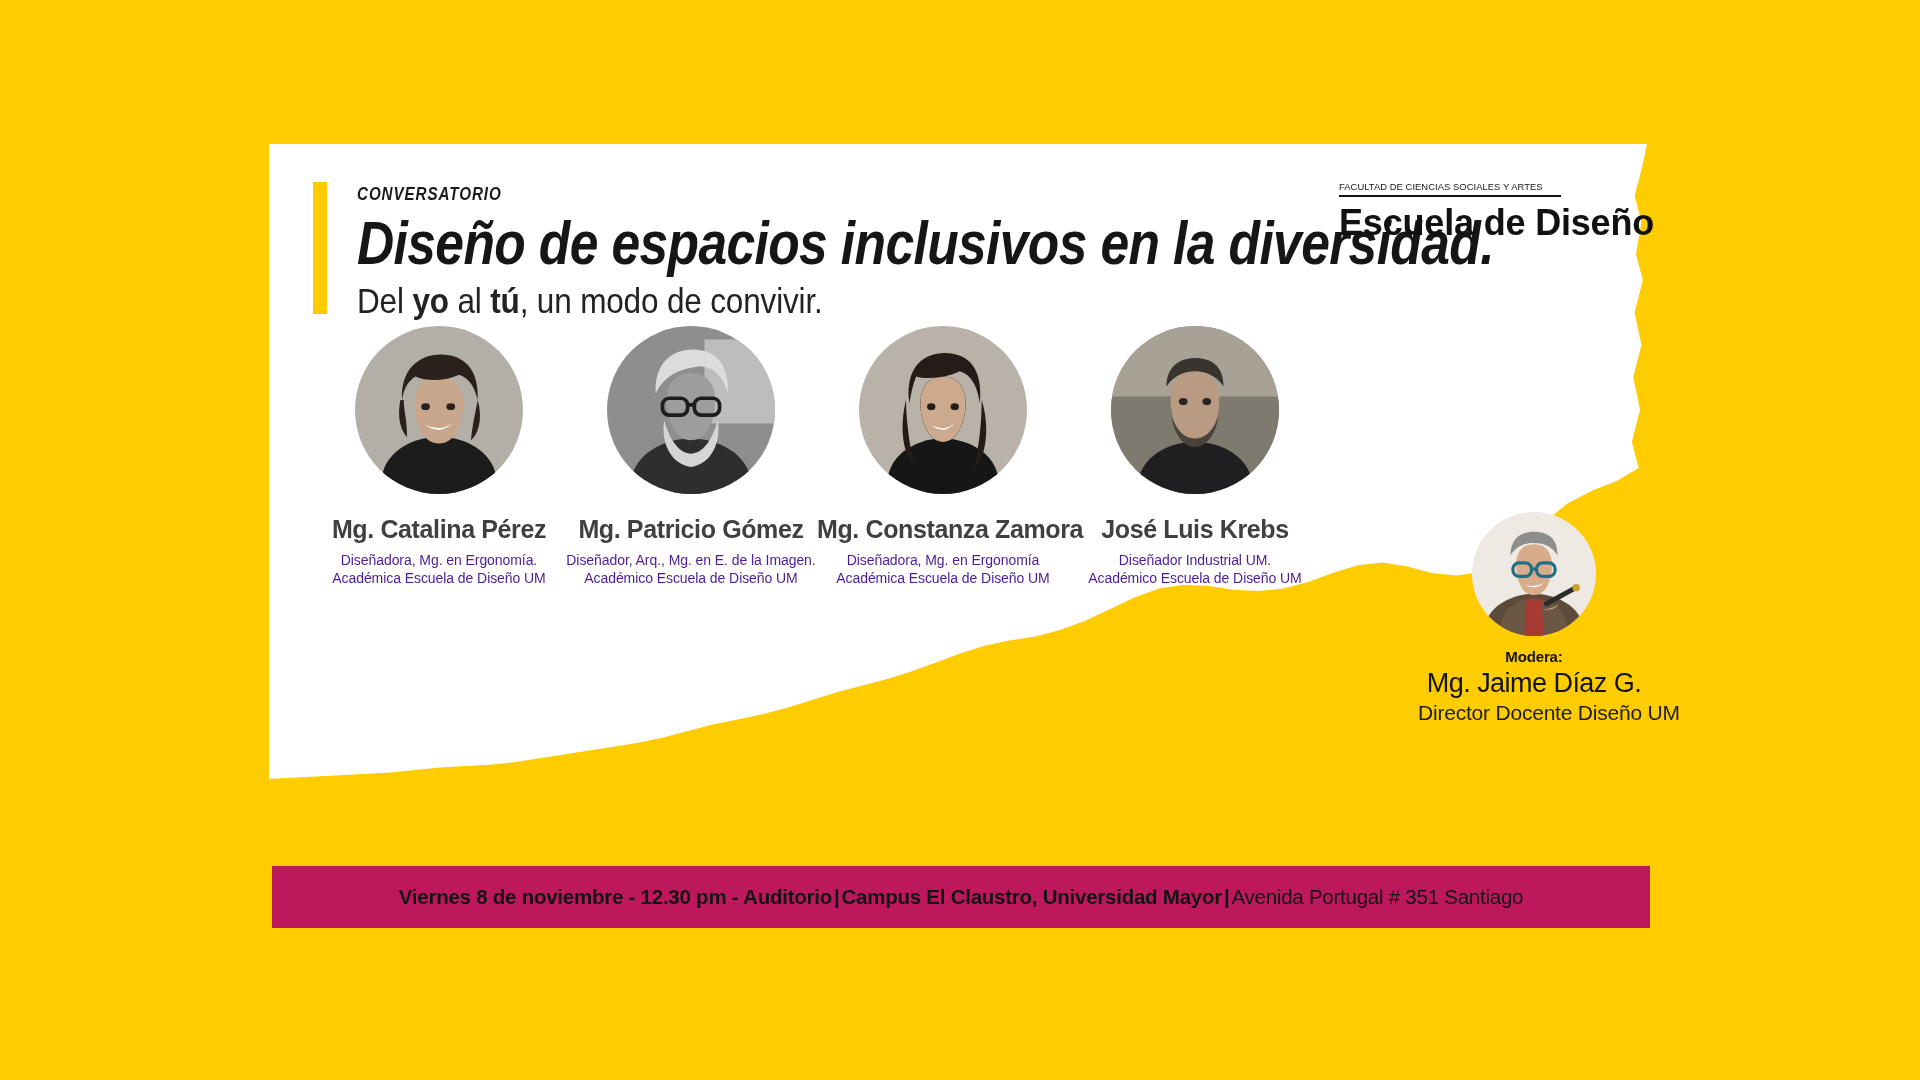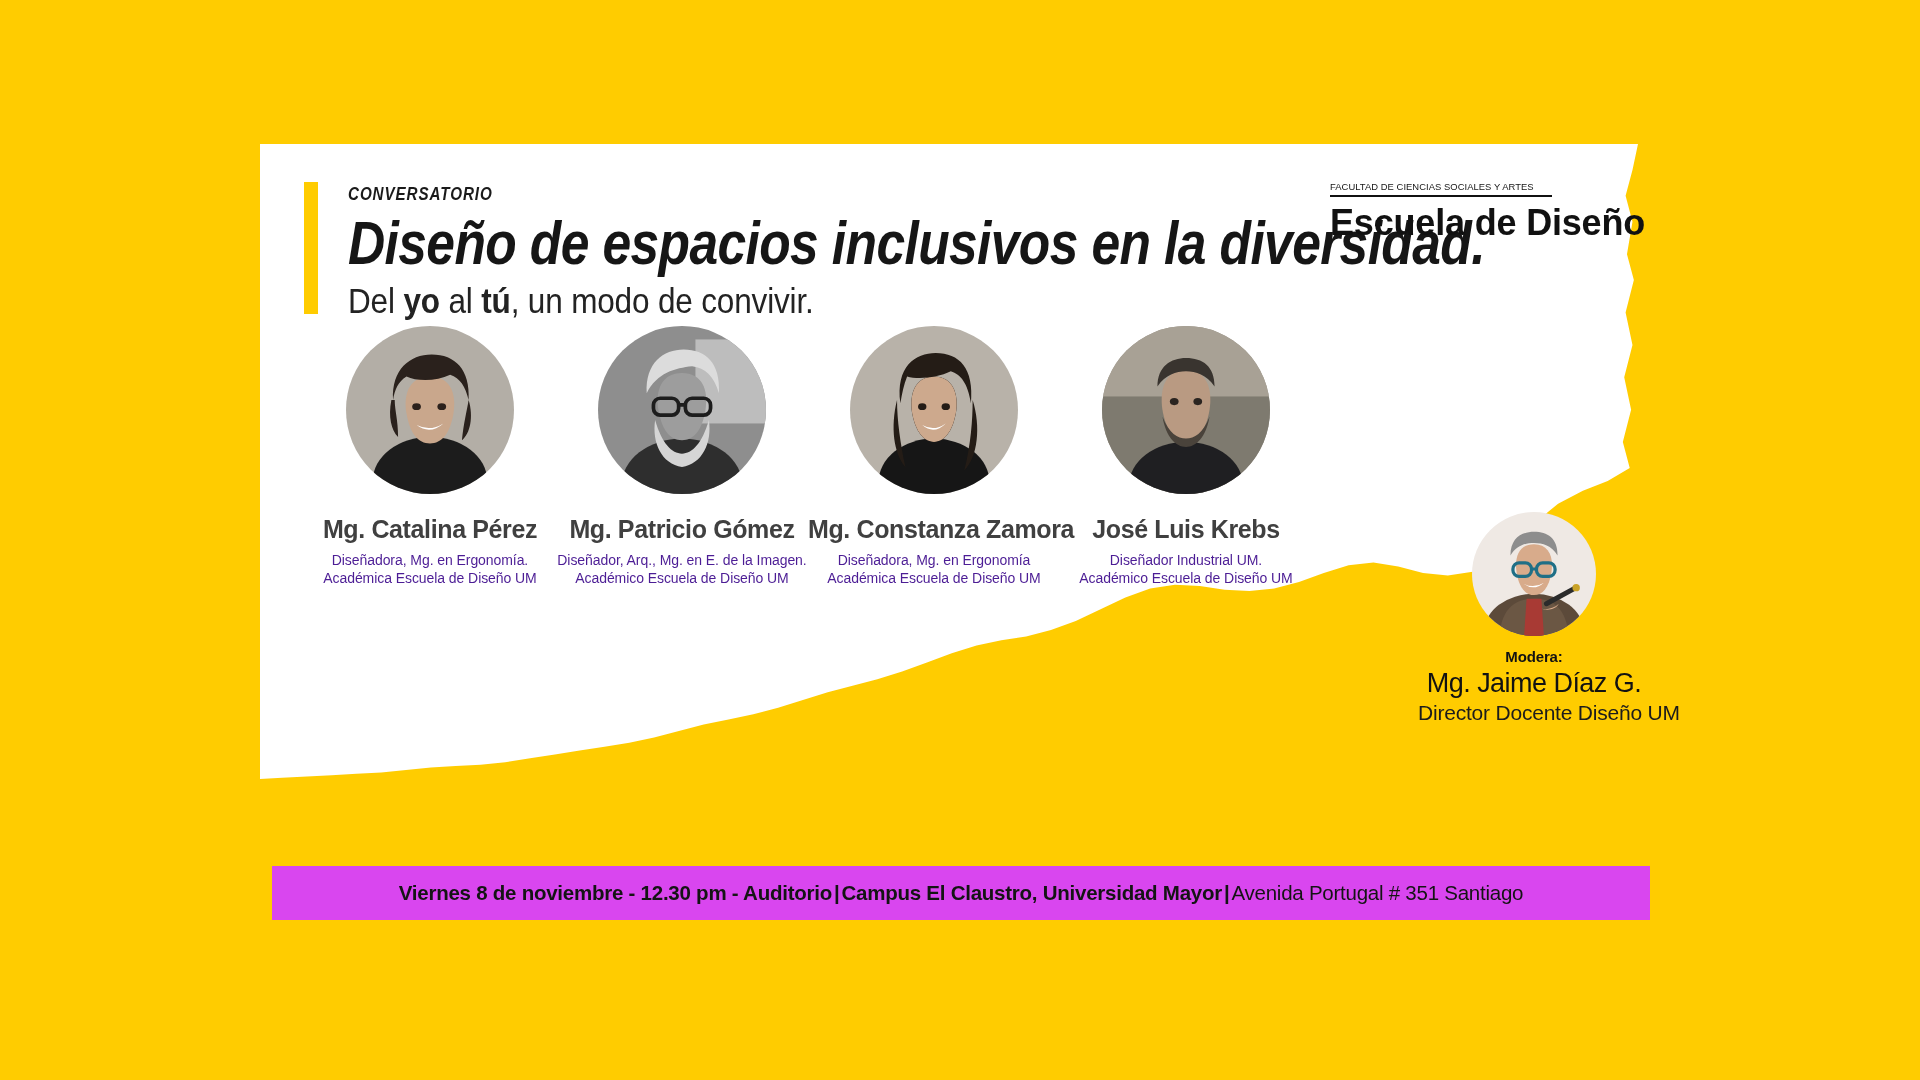--- a/index.html
+++ b/index.html
@@ -12,21 +12,21 @@
 
   body {
     background: #FFCC00;
     font-family: "Liberation Sans", sans-serif;
     position: relative;
   }
 
   
   #poster-card {
     position: absolute;
-    left: 260px;
+    left: 269px;
     top: 144px;
     width: 1378px;
     height: 648px;
   }
 
   
   .sheet-white {
     position: absolute;
     inset: 0;
     background: #FFFFFF;
@@ -219,22 +219,22 @@
     letter-spacing: -.01em;
     white-space: nowrap;
   }
 
   
   #info-bar {
     position: absolute;
     left: 272px;
     top: 866px;
     width: 1378px;
-    height: 54px;
-    background: #d946ef;
+    height: 62px;
+    background: #be185d;
     display: flex;
     align-items: center;
     justify-content: center;
     z-index: 7;
   }
   #info-text {
     font-size: 20.5px;
     color: #141414;
     letter-spacing: -.012em;
     white-space: nowrap;

